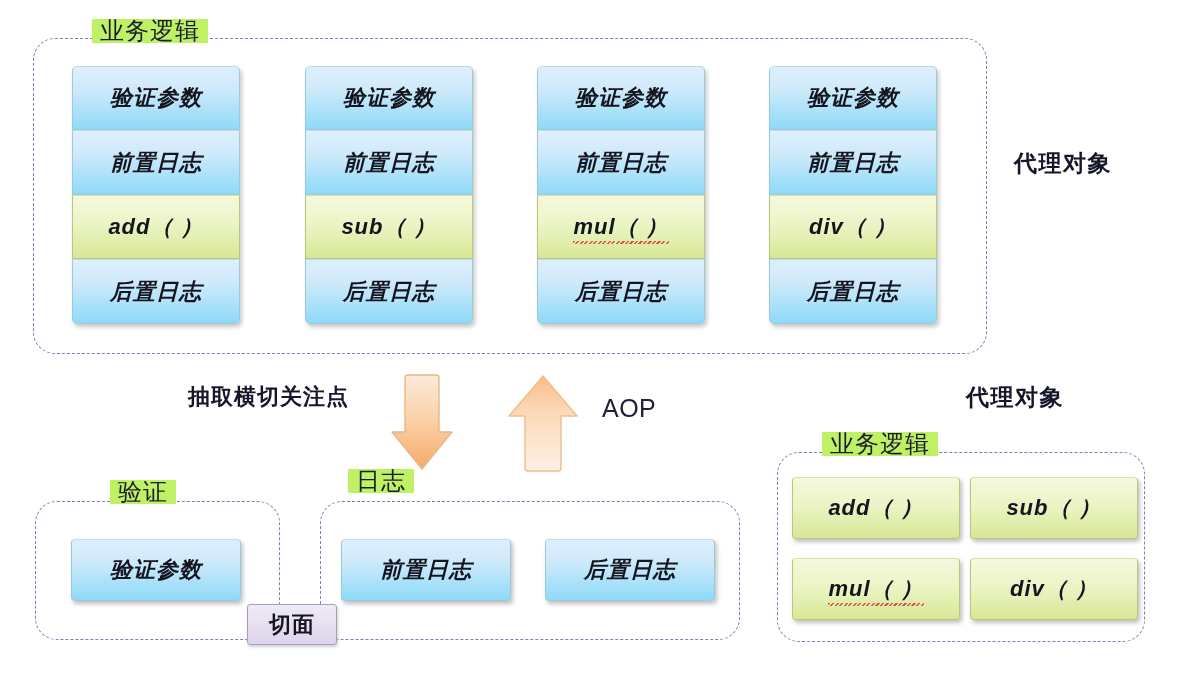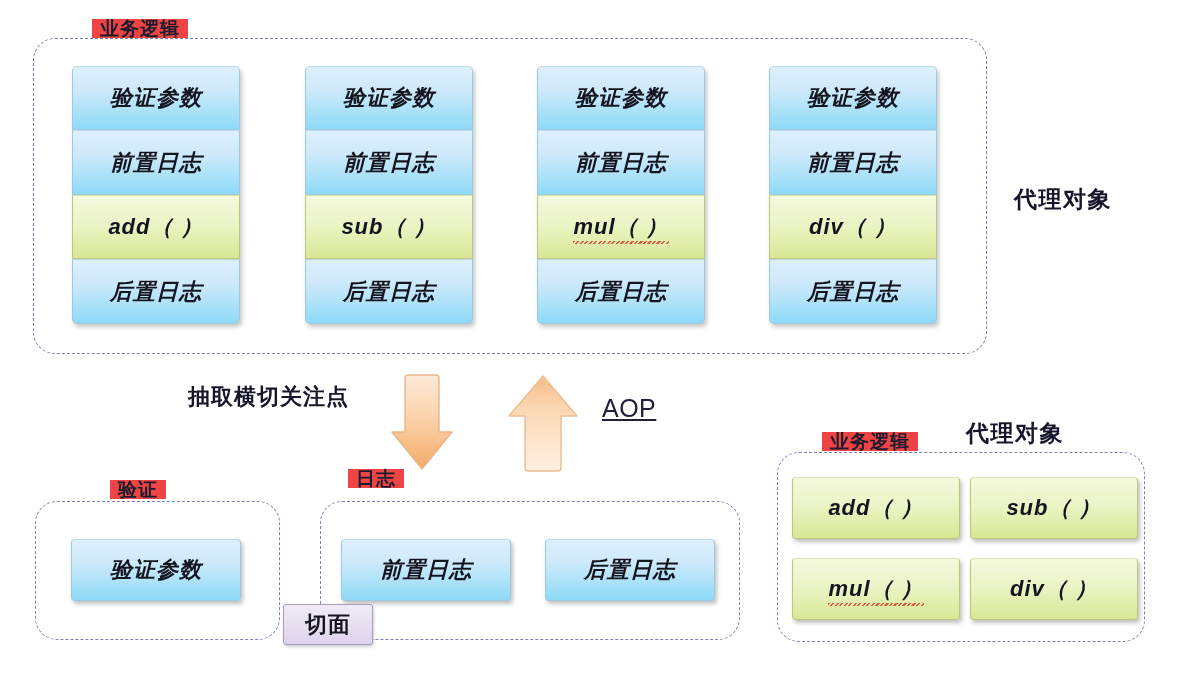--- a/index.html
+++ b/index.html
@@ -13,24 +13,24 @@
 
   
   .group{
     position:absolute;
     border:1.6px dashed #7b7fb5;
     border-radius:22px;
     background:transparent;
   }
   .group-label{
     position:absolute;
-    background:#ef4444;
+    background:#bef264;
     padding:0 8px;
-    font-size:19px;
-    font-weight:700;
+    font-size:24px;
+    font-weight:400;
     letter-spacing:1px;
     color:#1b1b2f;
     white-space:nowrap;
     line-height:1;
   }
 
   
   .cell{
     position:absolute;
     box-sizing:border-box;
@@ -75,46 +75,45 @@
     left:0;right:0;bottom:-2px;height:3px;
     background:
       repeating-linear-gradient(135deg,#e03b2c 0 1.6px,transparent 1.6px 3.2px);
     opacity:.85;
   }
 
   
   .side-label{
     position:absolute;
     font-size:23px;font-weight:700;letter-spacing:1.5px;
-    color:#16162a;white-space:nowrap;margin-top:36px;
+    color:#16162a;white-space:nowrap;
   }
   .plain-label{
     position:absolute;
     font-size:22px;font-weight:700;letter-spacing:1px;
     color:#16162a;white-space:nowrap;
   }
   .aop-label{
     position:absolute;
     font-size:25px;font-weight:400;letter-spacing:.5px;
-    color:#20203a;white-space:nowrap;text-decoration:underline;
+    color:#20203a;white-space:nowrap;
   }
 
   
   .aspect{
     position:absolute;
     box-sizing:border-box;
     display:flex;align-items:center;justify-content:center;
     background:linear-gradient(to bottom,#efeaf6 0%,#e7e0f1 50%,#ded3ec 100%);
     border:1px solid #a79dbb;
     border-radius:3px;
     font-size:22px;font-weight:700;letter-spacing:1px;
     color:#15151f;
     box-shadow:1px 2px 3px rgba(0,0,0,.18);
     z-index:6;
-    margin-left:36px;
   }
 
   
   .arrow{position:absolute;}
 </style>
 </head>
 <body>
 
 <div class="group" style="left:33px;top:38px;width:952px;height:314px;">
 </div>

